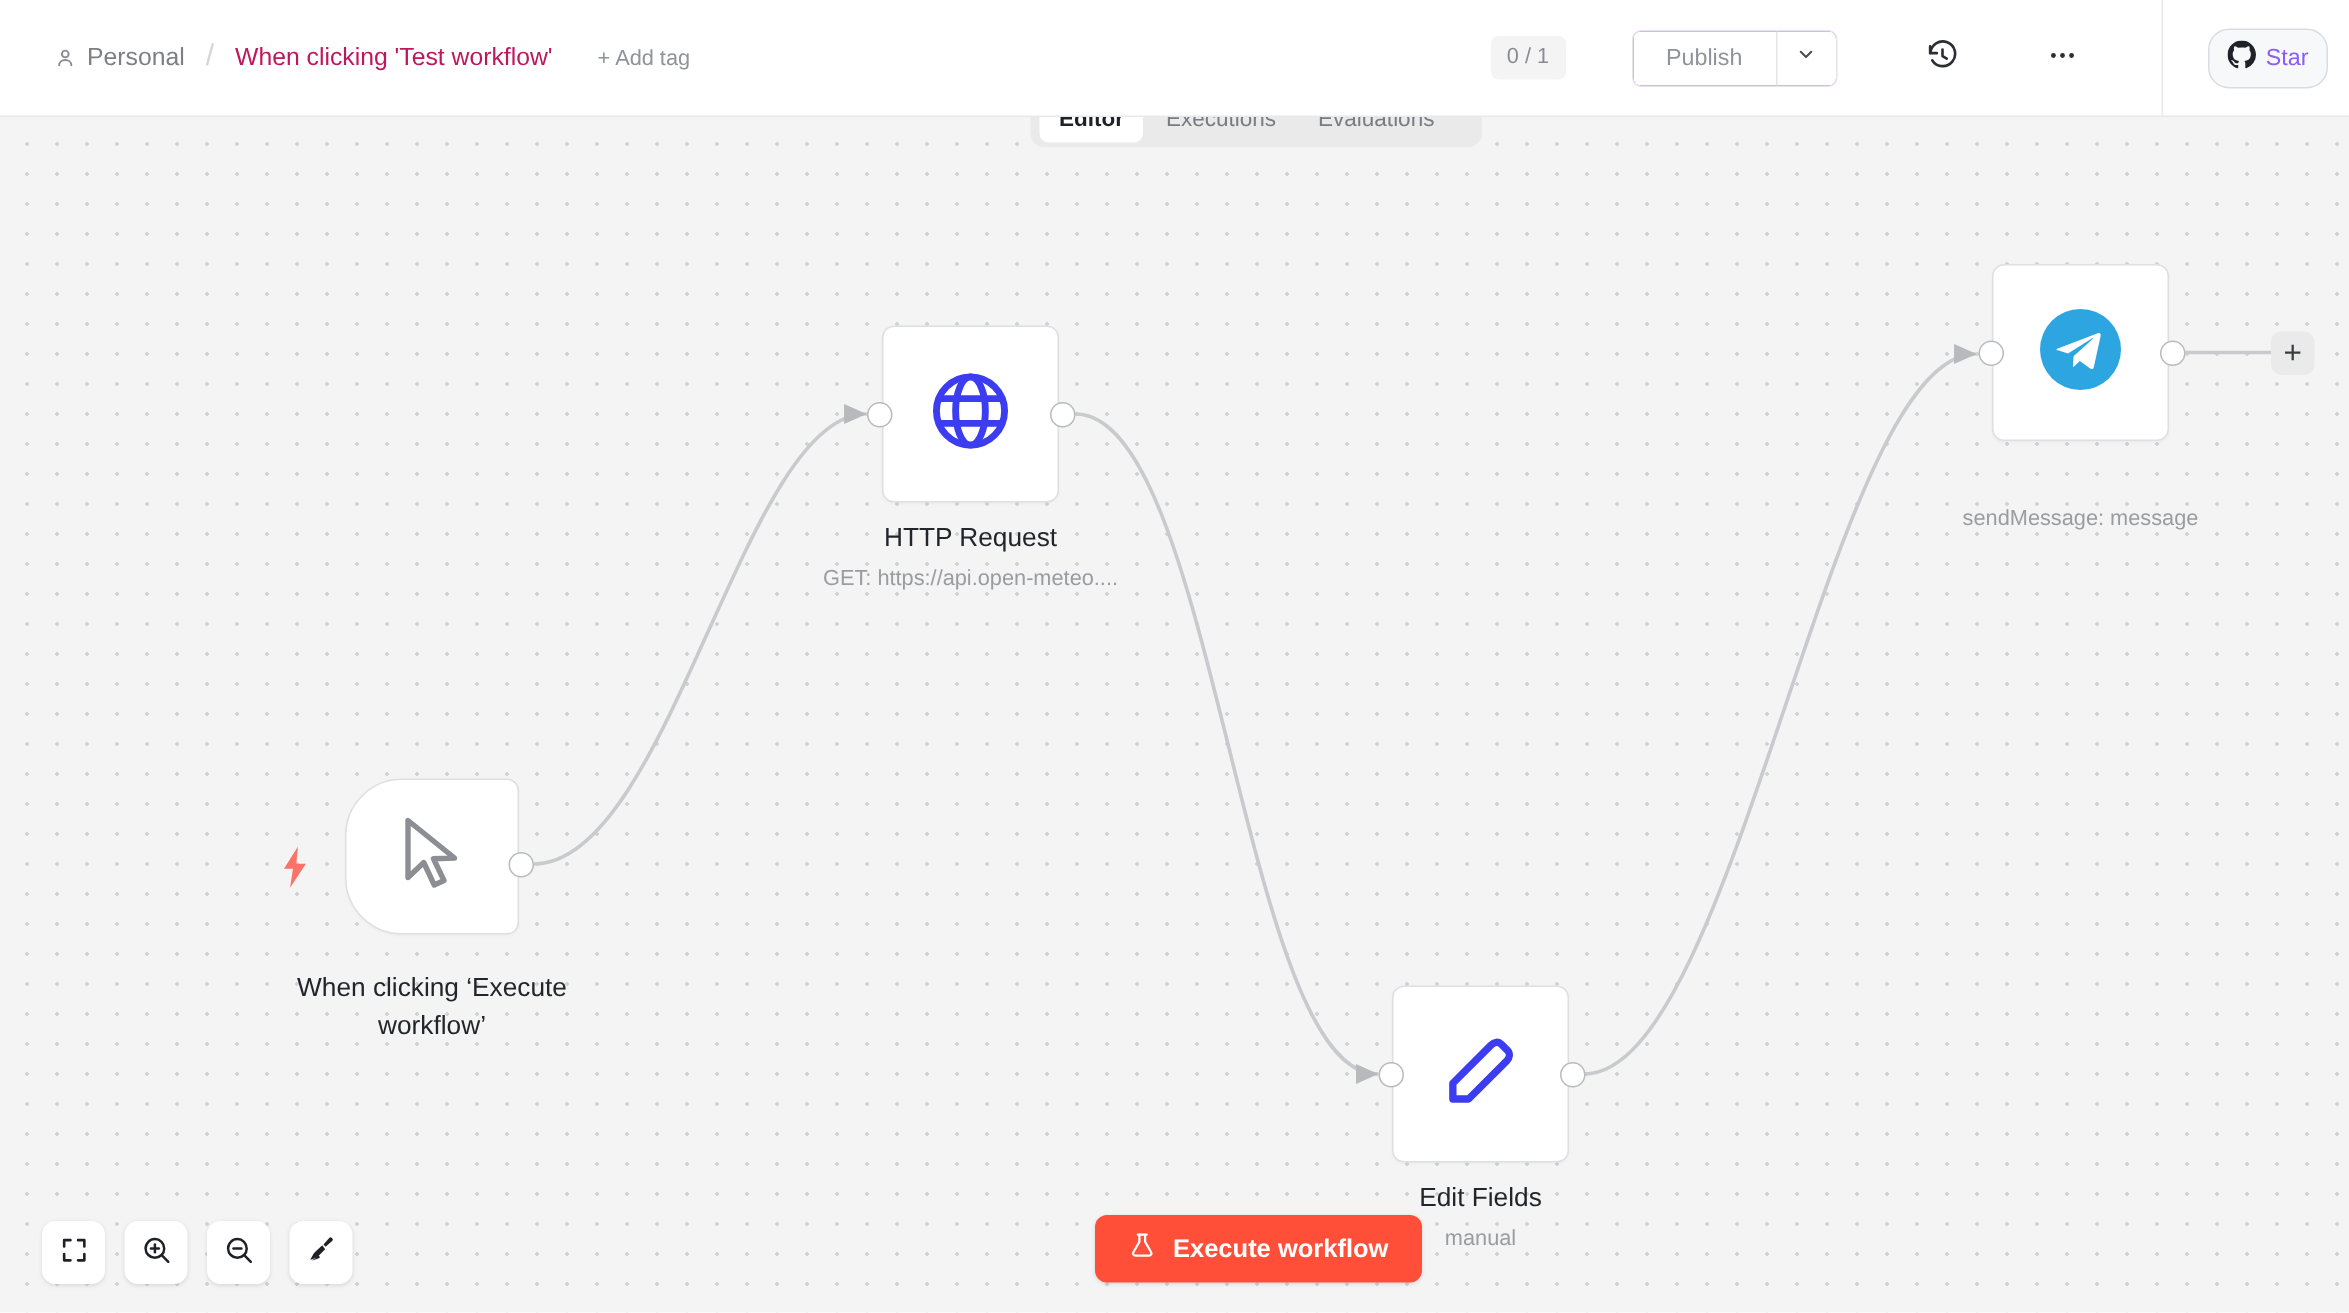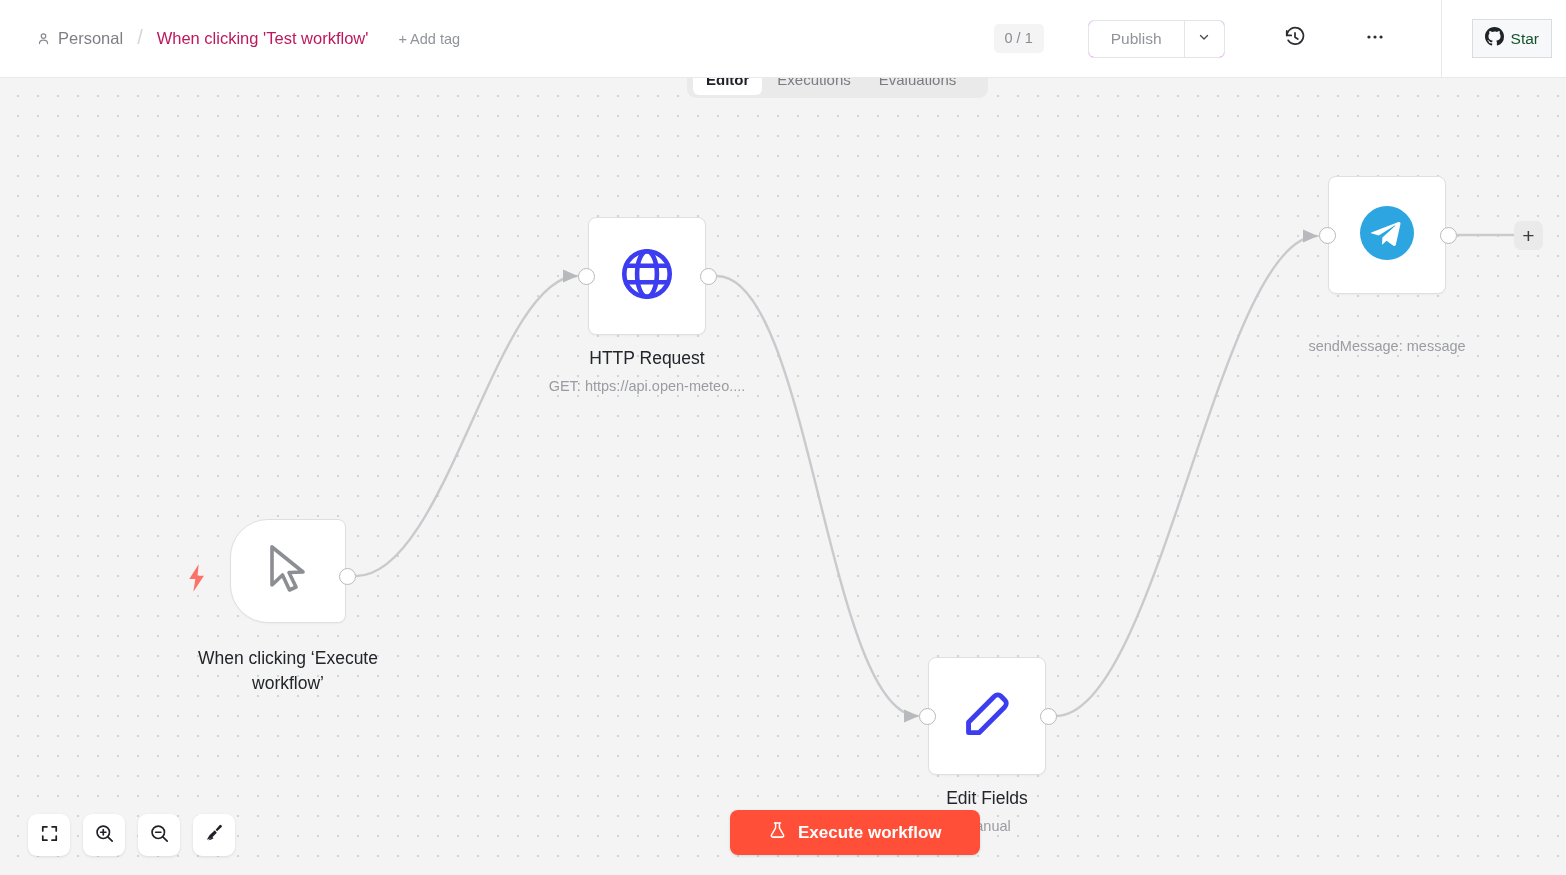--- a/index.html
+++ b/index.html
@@ -140,25 +140,25 @@
     display: flex;
     align-items: center;
     padding: 0 14px;
     height: 78px;
   }
   .star-btn {
     display: flex;
     align-items: center;
     gap: 7px;
     border: 1px solid #d9dde3;
-    border-radius: 0;
+    border-radius: 14px;
     background: #f6f8fa;
     padding: 7px 12px;
     font-size: 15.5px;
-    color: #14532d;
+    color: #8b5cf6;
     cursor: pointer;
     white-space: nowrap;
     font-family: inherit;
   }
 
   
   .tabbar {
     position: absolute;
     top: 62px;
     left: 687px;
@@ -298,21 +298,21 @@
     left: 730px;
     bottom: 20px;
     height: 45px;
     background: #ff4f38;
     color: #ffffff;
     border: none;
     border-radius: 8px;
     display: flex;
     align-items: center;
     gap: 11px;
-    padding: 0 38px;
+    padding: 0 22px;
     font-size: 17px;
     font-weight: bold;
     cursor: pointer;
     font-family: inherit;
     box-shadow: 0 1px 3px rgba(0,0,0,0.12);
     z-index: 20;
   }
 </style>
 </head>
 <body>

